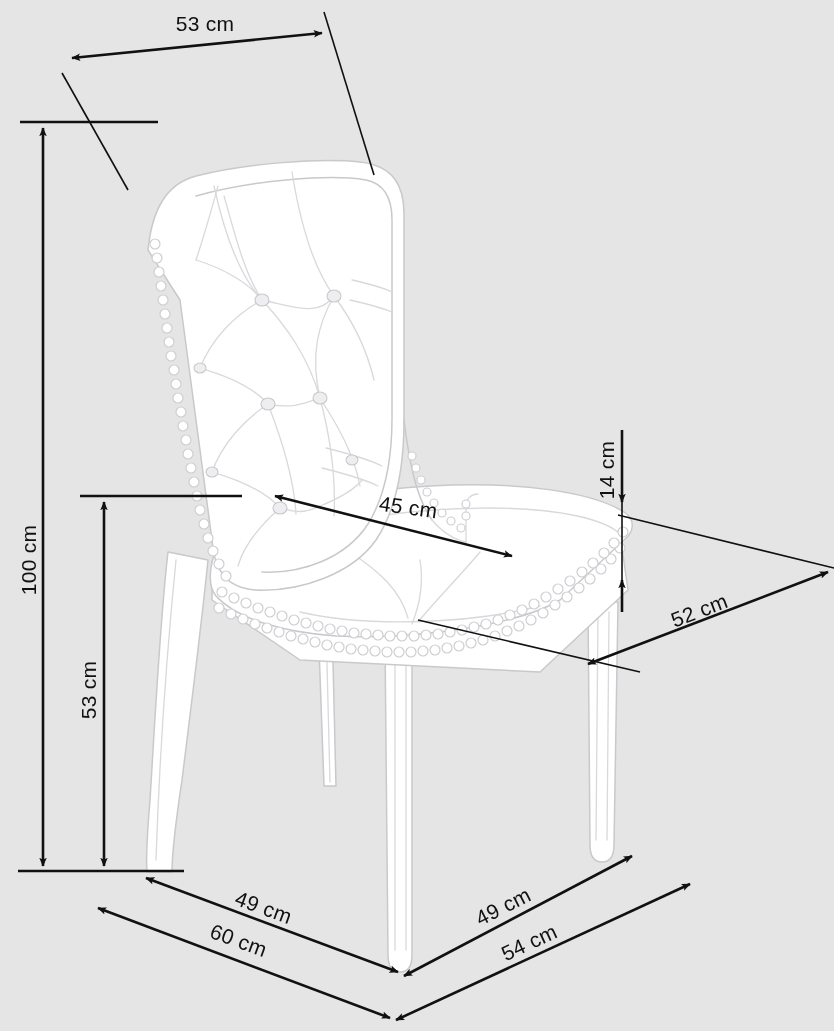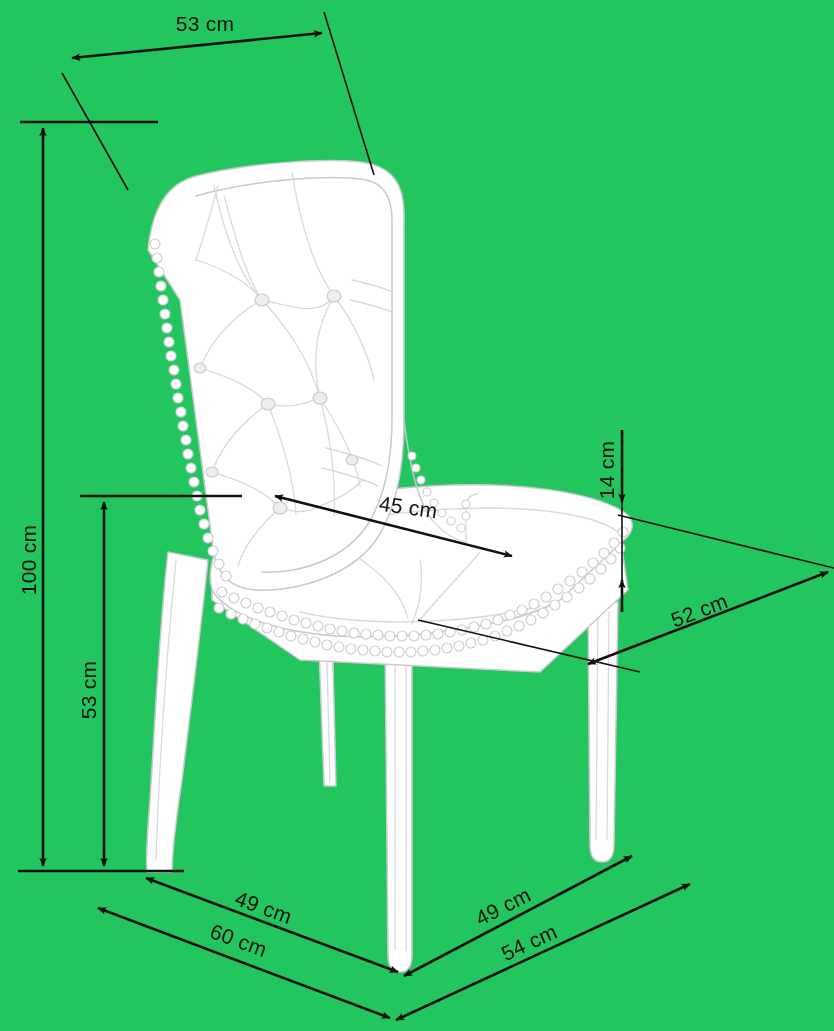--- a/index.html
+++ b/index.html
@@ -7,21 +7,21 @@
     padding: 0;
     background: #ffffff;
   }
   body {
     font-family: "Liberation Sans", sans-serif;
   }
   #stage {
     position: relative;
     width: 834px;
     height: 1031px;
-    background: #22c55e;
+    background: #e5e5e5;
     overflow: hidden;
   }
   #stage svg {
     position: absolute;
     top: 0;
     left: 0;
     width: 834px;
     height: 1031px;
   }
   .dim-label {

